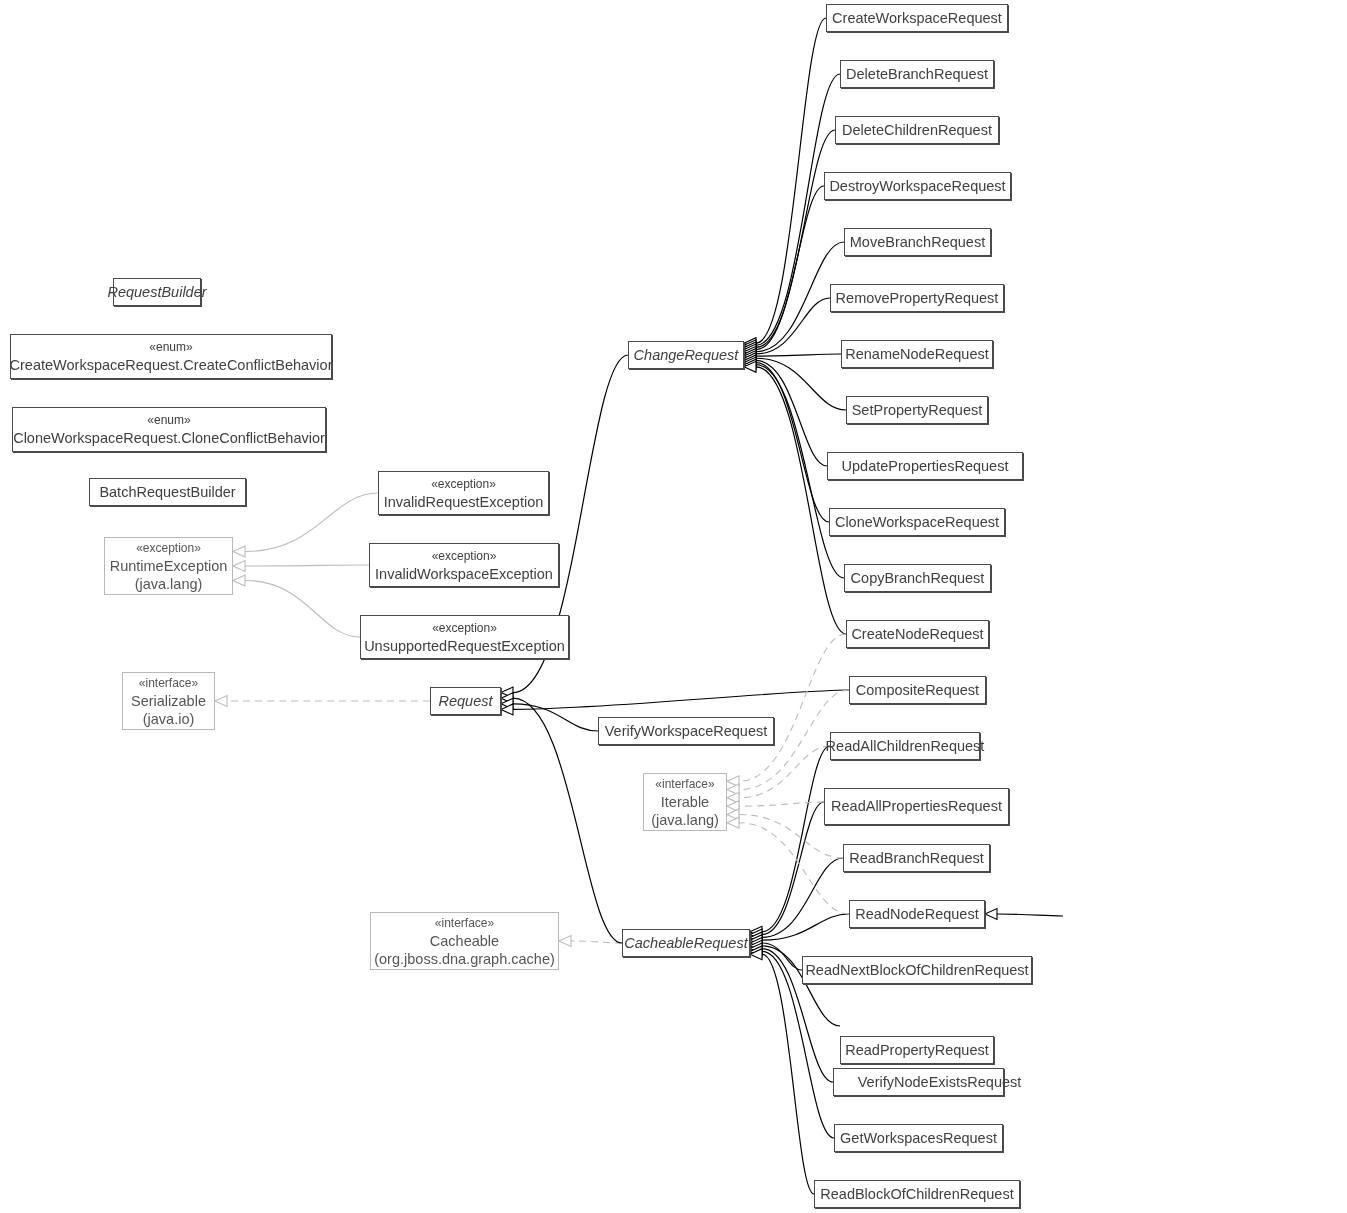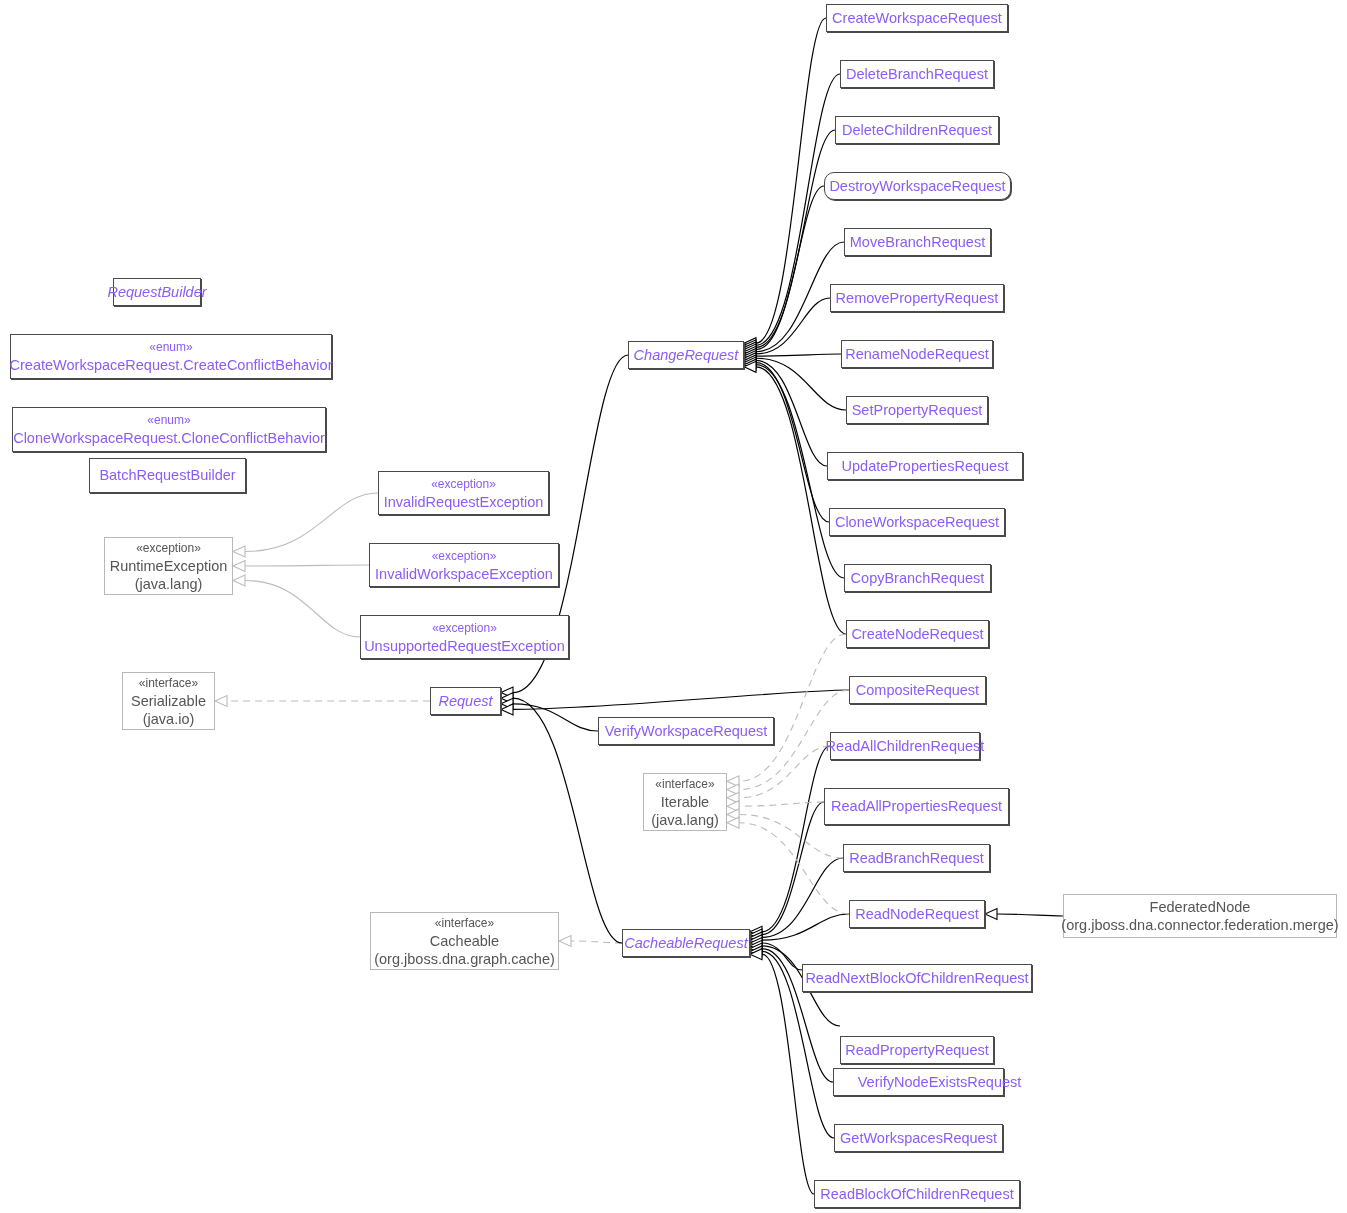--- a/index.html
+++ b/index.html
@@ -28,21 +28,21 @@
     box-sizing: border-box;
     background: #ffffff;
     border: 1px solid #3a3a3a;
     display: flex;
     flex-direction: column;
     align-items: center;
     justify-content: center;
     text-align: center;
     font-size: 14.5px;
     line-height: 18.5px;
-    color: #8b5cf6;
+    color: #404040;
     white-space: nowrap;
     z-index: 5;
   }
   .node.solid {
     border: 1px solid #4a4a4a;
     box-shadow: 1px 1px 0 0 #4a4a4a;
   }
   .node.ext {
     border: 1px solid #b8b8b8;
     color: #555555;
@@ -145,21 +145,21 @@
       <div class="nm">RequestBuilder</div>
     </div>
     <div class="node solid" style="left: 10px; top: 334px; width: 322px; height: 45px;">
       <div class="stereo">«enum»</div>
       <div class="nm">CreateWorkspaceRequest.CreateConflictBehavior</div>
     </div>
     <div class="node solid" style="left: 12px; top: 407px; width: 314px; height: 45px;">
       <div class="stereo">«enum»</div>
       <div class="nm">CloneWorkspaceRequest.CloneConflictBehavior</div>
     </div>
-    <div class="node solid" style="left: 89px; top: 458px; width: 157px; height: 35px;">
+    <div class="node solid" style="left: 89px; top: 478px; width: 157px; height: 28px;">
       <div class="nm">BatchRequestBuilder</div>
     </div>
     <div class="node ext" style="left: 104px; top: 537px; width: 129px; height: 58px;">
       <div class="stereo">«exception»</div>
       <div class="nm">RuntimeException</div>
       <div class="pkg">(java.lang)</div>
     </div>
     <div class="node solid" style="left: 378px; top: 471px; width: 171px; height: 44px;">
       <div class="stereo">«exception»</div>
       <div class="nm">InvalidRequestException</div>
@@ -192,34 +192,30 @@
       <div class="stereo">«interface»</div>
       <div class="nm">Cacheable</div>
       <div class="pkg">(org.jboss.dna.graph.cache)</div>
     </div>
     <div class="node solid abstract" style="left: 628px; top: 341px; width: 116px; height: 28px;">
       <div class="nm">ChangeRequest</div>
     </div>
     <div class="node solid abstract" style="left: 622px; top: 929px; width: 128px; height: 28px;">
       <div class="nm">CacheableRequest</div>
     </div>
-    <div class="node ext" style="left: 1063px; top: 894px; width: 274px; height: 44px;">
-      <div class="nm">FederatedNode</div>
-      <div class="pkg">(org.jboss.dna.connector.federation.merge)</div>
-    </div>
     <div class="node solid" style="left: 826px; top: 4px; width: 182px; height: 28px;">
       <div class="nm">CreateWorkspaceRequest</div>
     </div>
     <div class="node solid" style="left: 840px; top: 60px; width: 154px; height: 28px;">
       <div class="nm">DeleteBranchRequest</div>
     </div>
     <div class="node solid" style="left: 835px; top: 116px; width: 164px; height: 28px;">
       <div class="nm">DeleteChildrenRequest</div>
     </div>
-    <div class="node solid" style="left: 824px; top: 172px; width: 187px; height: 28px; border-radius: 10px;">
+    <div class="node solid" style="left: 824px; top: 172px; width: 187px; height: 28px;">
       <div class="nm">DestroyWorkspaceRequest</div>
     </div>
     <div class="node solid" style="left: 844px; top: 228px; width: 147px; height: 28px; text-align: right;">
       <div class="nm">MoveBranchRequest</div>
     </div>
     <div class="node solid" style="left: 830px; top: 284px; width: 174px; height: 28px;">
       <div class="nm">RemovePropertyRequest</div>
     </div>
     <div class="node solid" style="left: 841px; top: 340px; width: 152px; height: 28px;">
       <div class="nm">RenameNodeRequest</div>
@@ -247,21 +243,21 @@
     </div>
     <div class="node solid" style="left: 824px; top: 788px; width: 185px; height: 37px;">
       <div class="nm">ReadAllPropertiesRequest</div>
     </div>
     <div class="node solid" style="left: 843px; top: 844px; width: 147px; height: 28px;">
       <div class="nm">ReadBranchRequest</div>
     </div>
     <div class="node solid" style="left: 849px; top: 900px; width: 136px; height: 28px;">
       <div class="nm">ReadNodeRequest</div>
     </div>
-    <div class="node solid" style="left: 802px; top: 956px; width: 230px; height: 28px; margin-top: 8px;">
+    <div class="node solid" style="left: 802px; top: 956px; width: 230px; height: 28px;">
       <div class="nm">ReadNextBlockOfChildrenRequest</div>
     </div>
     <div class="node solid" style="left: 840px; top: 1012px; width: 154px; height: 28px; margin-top: 24px;">
       <div class="nm">ReadPropertyRequest</div>
     </div>
     <div class="node solid" style="left: 833px; top: 1068px; width: 171px; height: 28px; padding-left: 42px;">
       <div class="nm">VerifyNodeExistsRequest</div>
     </div>
     <div class="node solid" style="left: 834px; top: 1124px; width: 169px; height: 28px;">
       <div class="nm">GetWorkspacesRequest</div>

